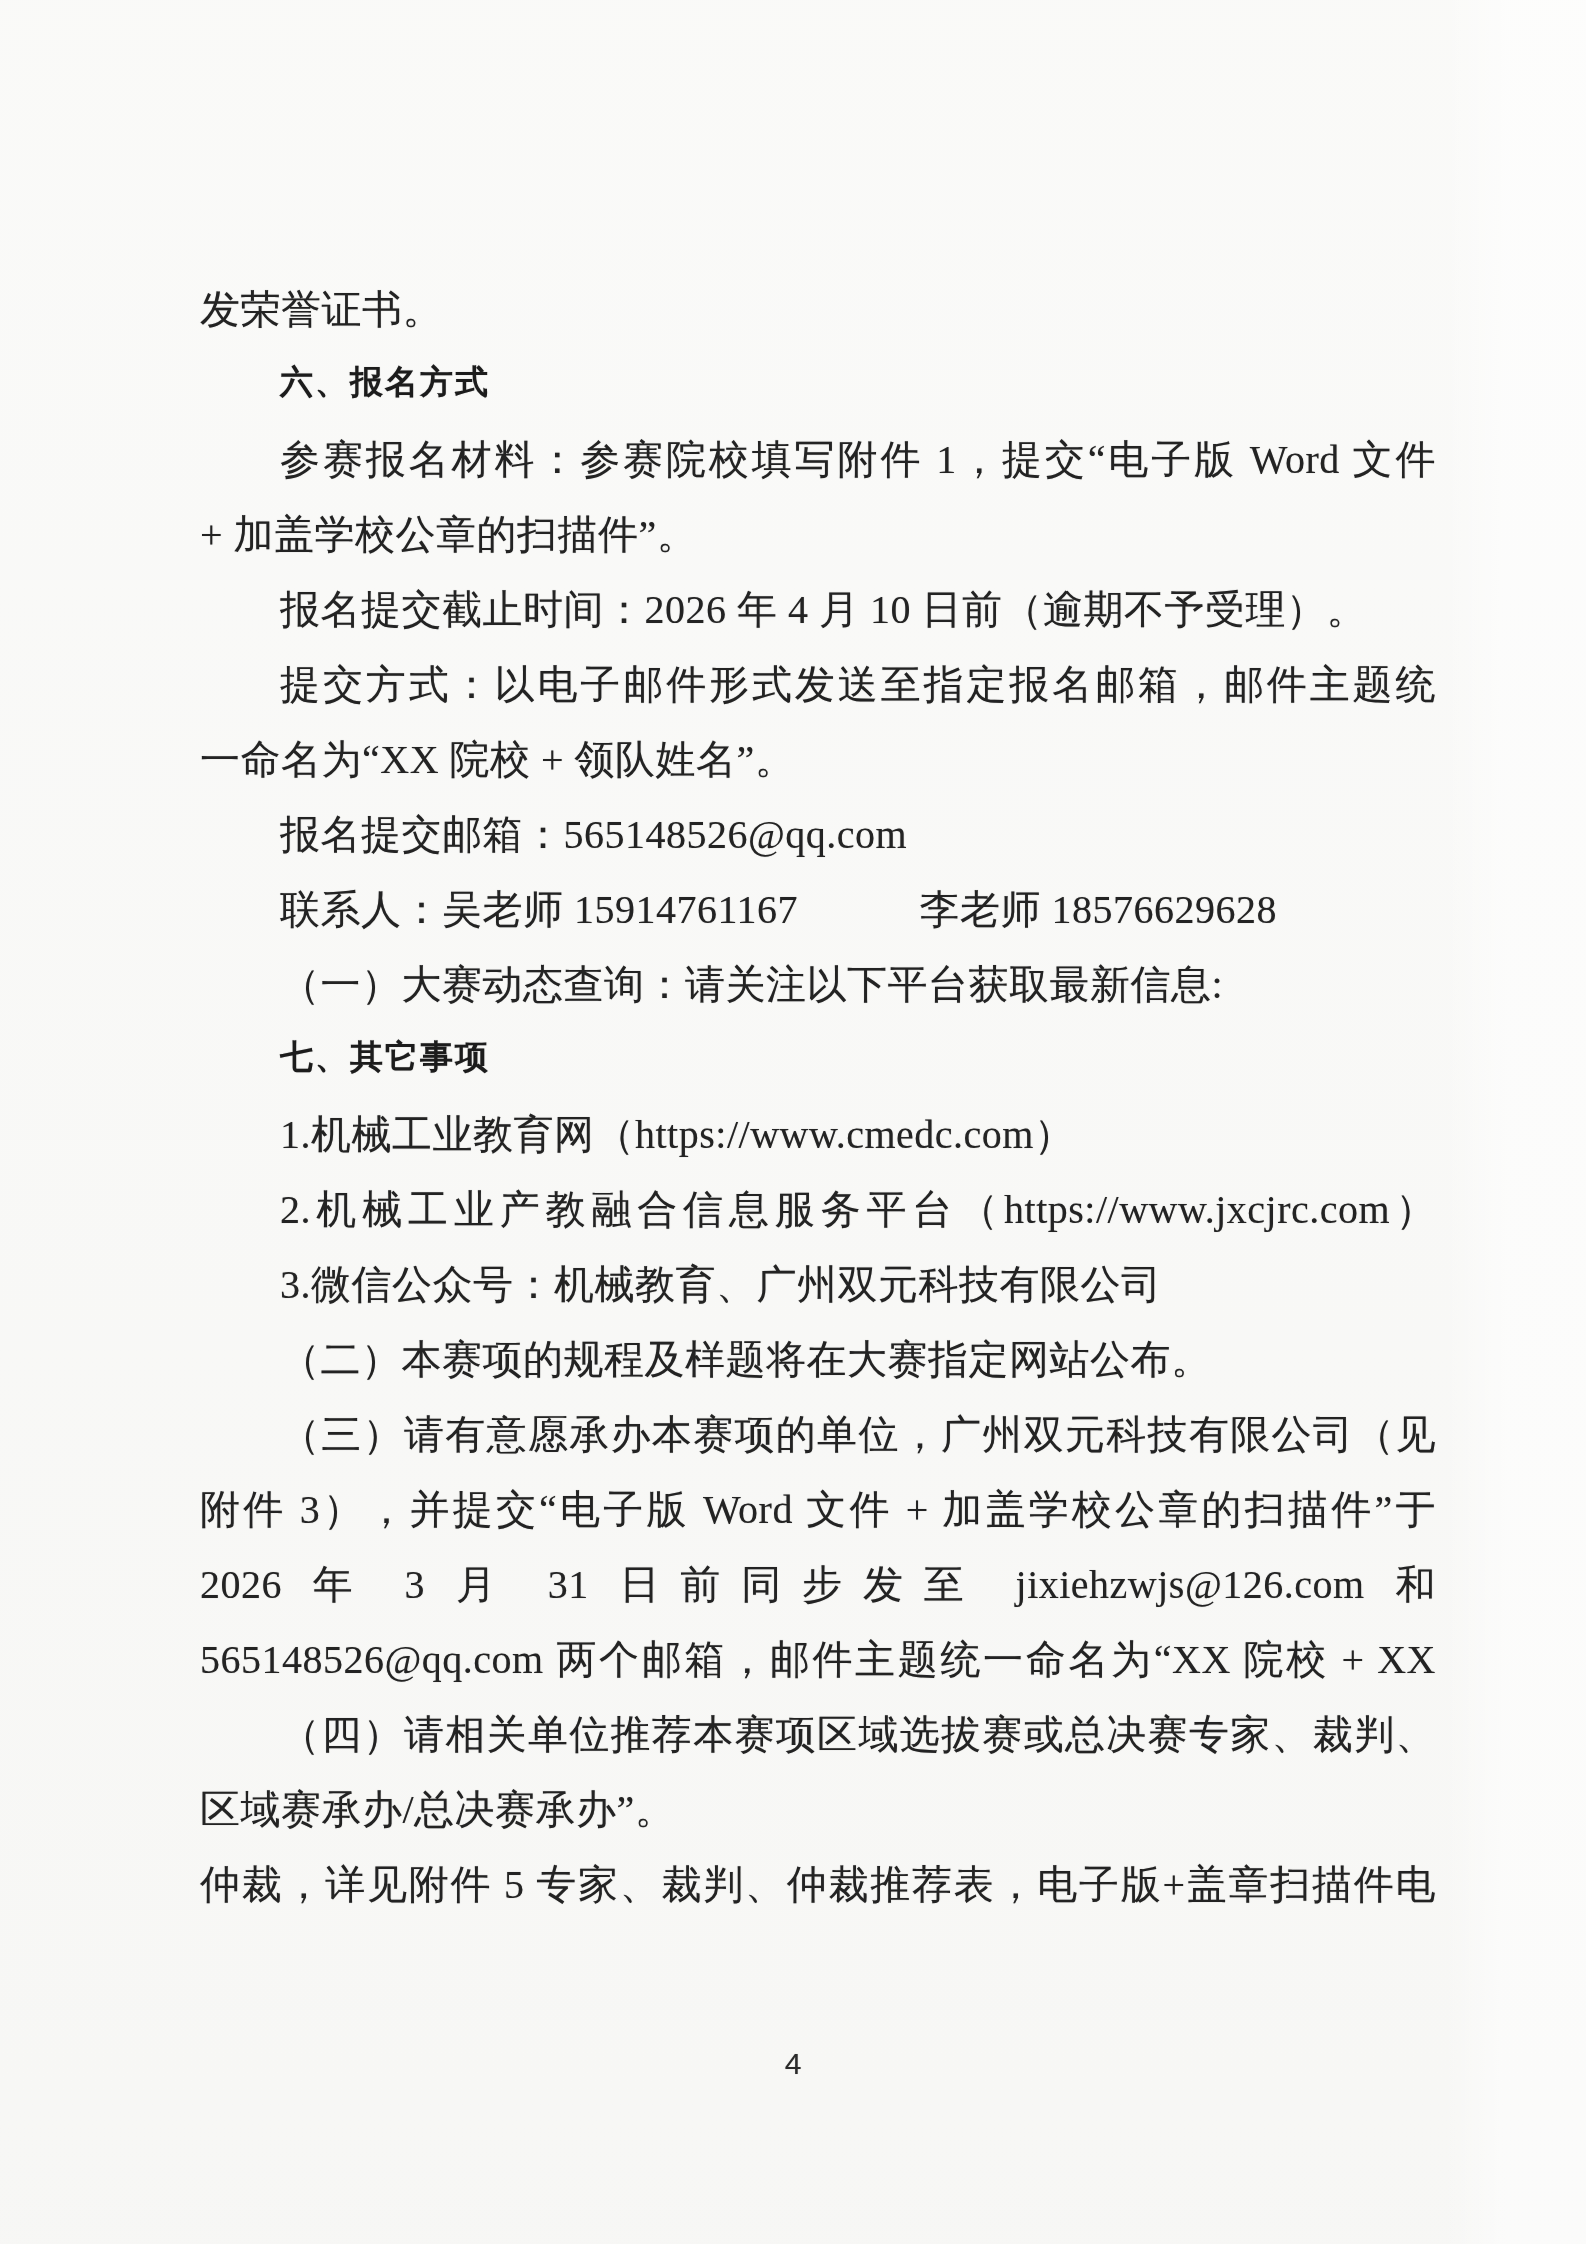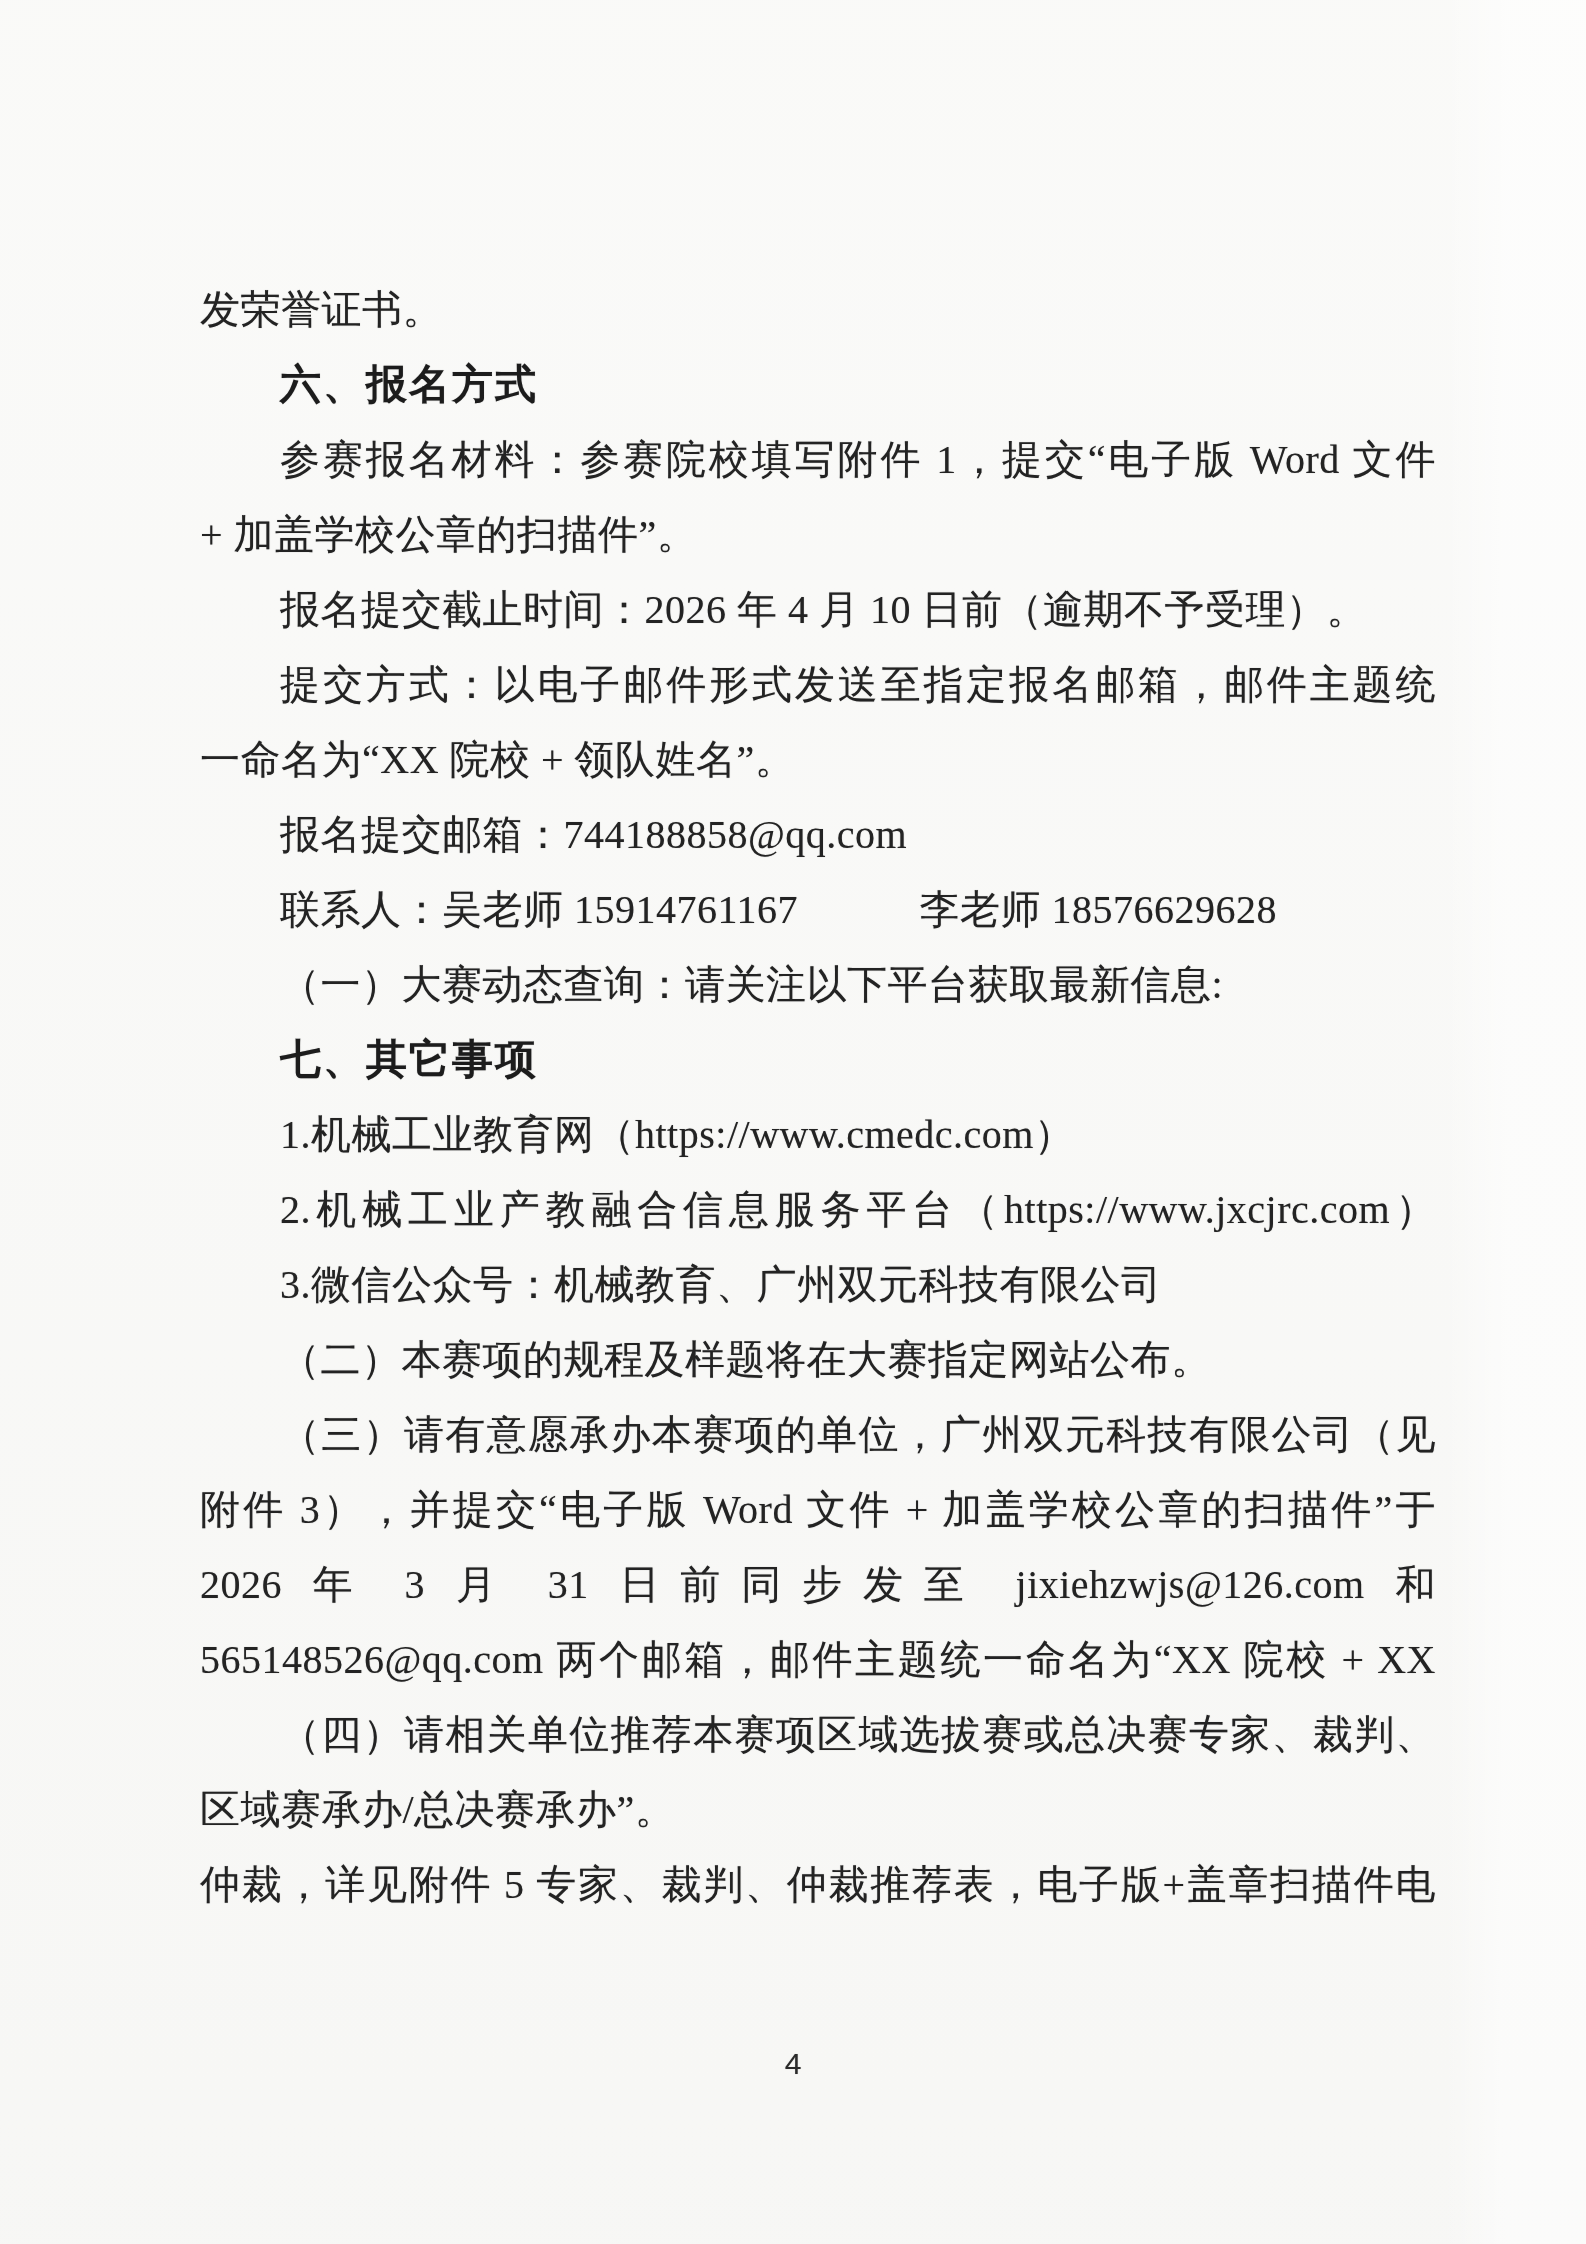--- a/index.html
+++ b/index.html
@@ -36,23 +36,23 @@
   }
   .indent {
     text-indent: 80px;
   }
   .justify {
     white-space: normal;
     text-align: justify;
     text-align-last: justify;
   }
   .heading {
-    font-family: Liberation Sans, sans-serif;
+    font-family: Liberation Mono, monospace;
     font-weight: 700;
-    font-size: 41px;
+    font-size: 33px;
     letter-spacing: 2px;
     color: #1c1c1c;
   }
   .footer {
     position: absolute;
     top: 2046px;
     left: 0;
     width: 100%;
     text-align: center;
     font-size: 30px;
@@ -70,21 +70,21 @@
 
     <div class="line">发荣誉证书。</div>
 
     <div class="line heading indent">六、报名方式</div>
 
     <div class="line indent justify">参赛报名材料：参赛院校填写附件 1，提交“电子版 Word 文件</div>
     <div class="line">+ 加盖学校公章的扫描件”。</div>
     <div class="line indent">报名提交截止时间：2026 年 4 月 10 日前（逾期不予受理）。</div>
     <div class="line indent justify">提交方式：以电子邮件形式发送至指定报名邮箱，邮件主题统</div>
     <div class="line">一命名为“XX 院校 + 领队姓名”。</div>
-    <div class="line indent">报名提交邮箱：744188858@qq.com</div>
+    <div class="line indent">报名提交邮箱：565148526@qq.com</div>
     <div class="line indent">联系人：吴老师 15914761167　　　李老师 18576629628</div>
 
     <div class="line indent">（一）大赛动态查询：请关注以下平台获取最新信息:</div>
 
     <div class="line heading indent">七、其它事项</div>
     <div class="line indent">1.机械工业教育网（https://www.cmedc.com）</div>
     <div class="line indent justify">2.机械工业产教融合信息服务平台（https://www.jxcjrc.com）</div>
     <div class="line indent">3.微信公众号：机械教育、广州双元科技有限公司</div>
     <div class="line indent">（二）本赛项的规程及样题将在大赛指定网站公布。</div>
     <div class="line indent justify">（三）请有意愿承办本赛项的单位，广州双元科技有限公司（见</div>

